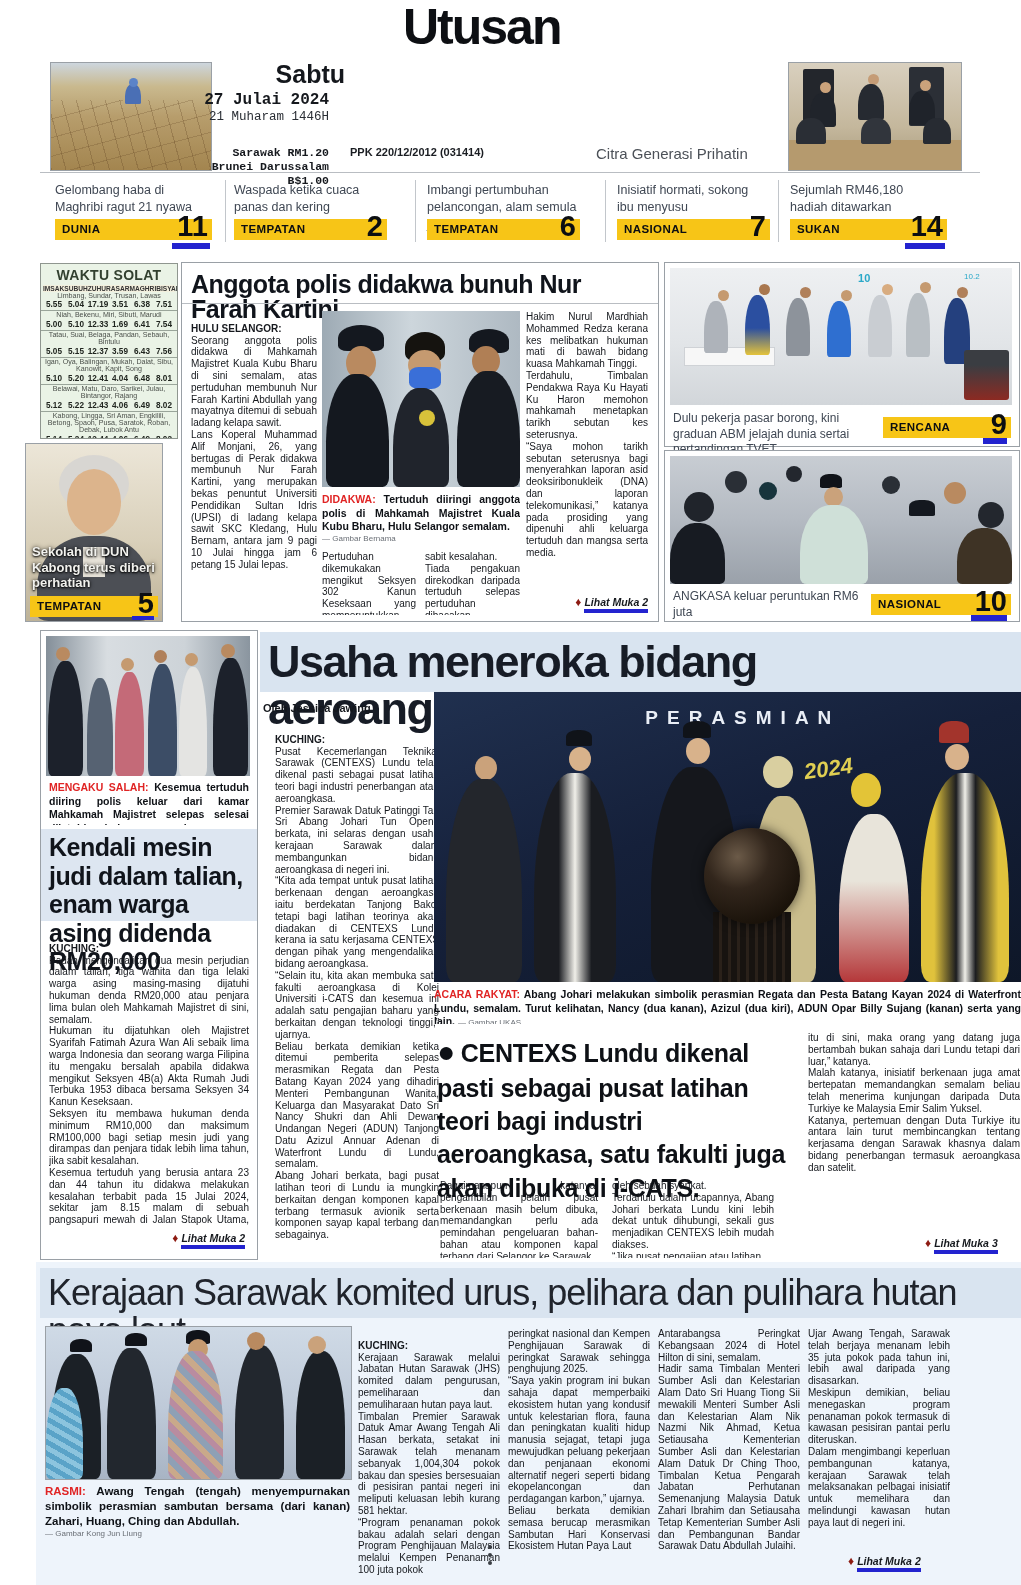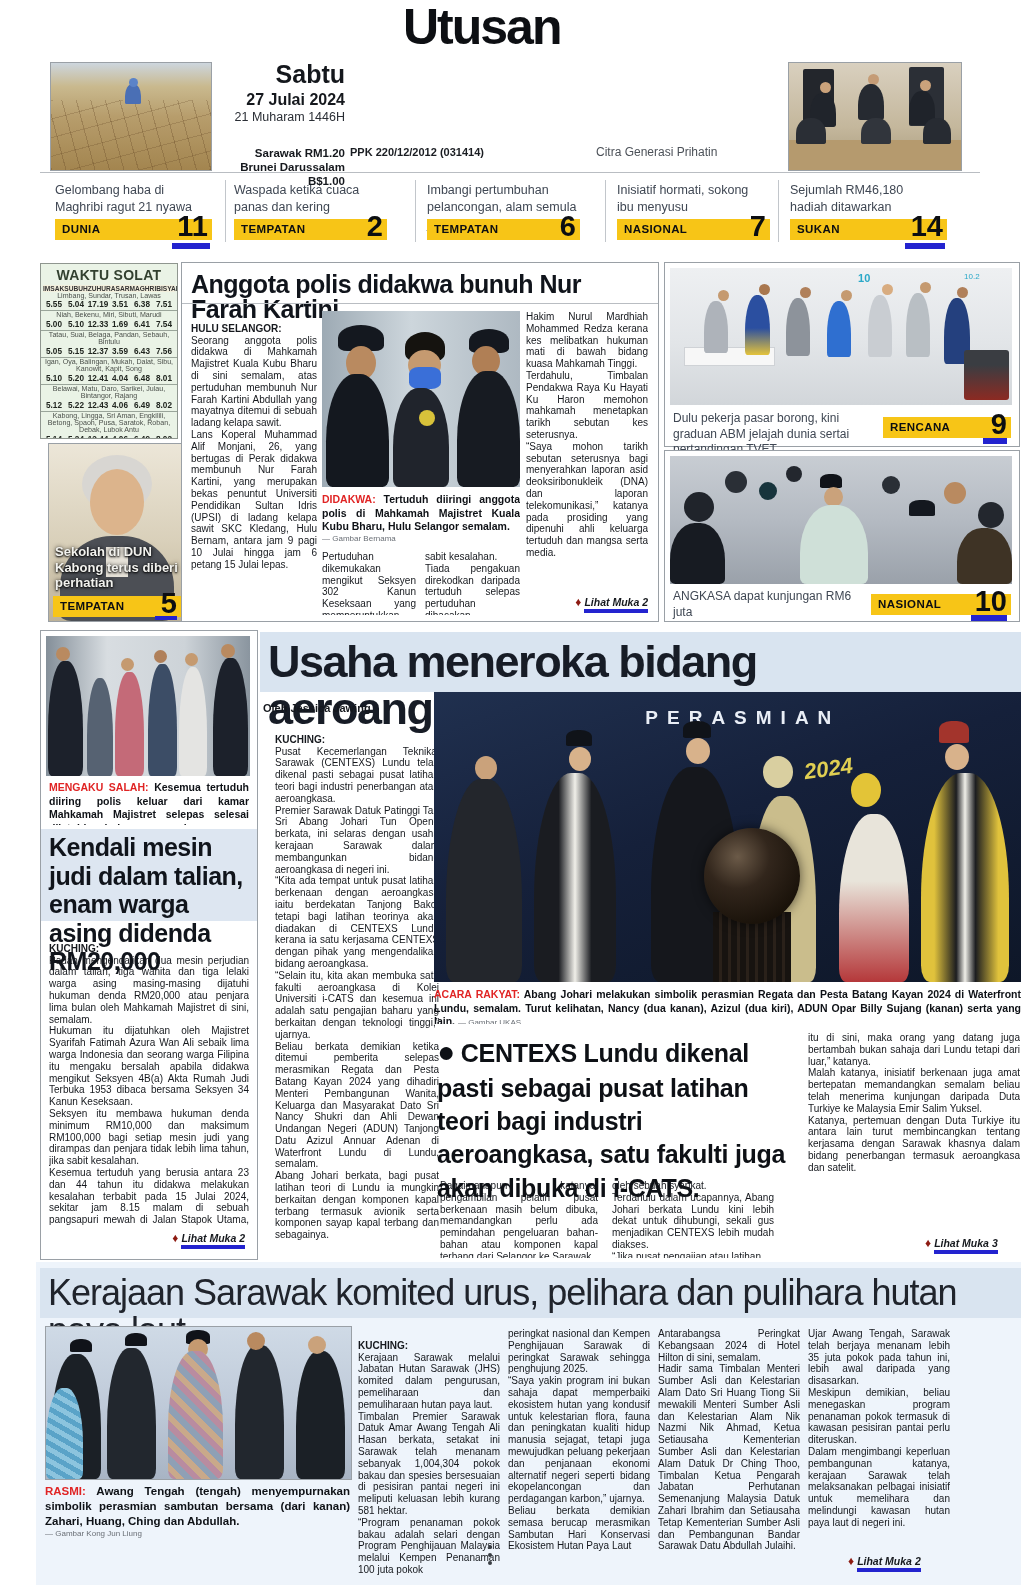--- a/index.html
+++ b/index.html
@@ -54,28 +54,28 @@
 
   <div class="photo" style="left:50px;top:62px;width:160px;height:107px;background:linear-gradient(180deg,#cdd6de 0%,#c9b98e 22%,#b79d6c 50%,#a3854f 100%);">
     <div class="abs" style="left:0;top:35%;width:100%;height:65%;background:repeating-linear-gradient(75deg,rgba(92,62,30,.28) 0 1px,transparent 1px 14px),repeating-linear-gradient(-15deg,rgba(92,62,30,.22) 0 1px,transparent 1px 18px);"></div>
     <div class="ph" style="left:46%;top:20%;width:16px;height:20px;background:#4a6fb5;"></div>
     <div class="hd" style="left:49%;top:14%;width:9px;height:9px;background:#5b83c8;"></div>
   </div>
 
   <div class="abs" style="left:250px;top:60px;width:95px;text-align:right;font-size:25px;font-weight:bold;color:#14171c;">Sabtu</div>
   <div class="abs" style="left:403px;top:2px;font-size:50px;font-weight:bold;letter-spacing:-2px;color:#0d0f13;line-height:1;">Utusan</div>
 
-  <div class="abs" style="left:200px;top:90px;width:145px;text-align:right;line-height:1.25;">
+  <div class="abs" style="left:184px;top:90px;width:145px;text-align:right;line-height:1.25;font-family:Liberation Mono, monospace;">
     <div style="font-size:16px;font-weight:bold;">27 Julai 2024</div>
     <div style="font-size:12.5px;color:#2a2e35;">21 Muharam 1446H</div>
     <div style="font-size:11.5px;font-weight:bold;margin-top:20px;">Sarawak RM1.20</div>
     <div style="font-size:11.5px;font-weight:bold;">Brunei Darussalam B$1.00</div>
   </div>
   <div class="abs" style="left:350px;top:146px;font-size:11px;font-weight:bold;color:#1a1d22;">PPK 220/12/2012 (031414)</div>
-  <div class="abs" style="left:596px;top:145px;font-size:12px;color:#4c5158;">Citra Generasi Prihatin</div>
+  <div class="abs" style="left:596px;top:145px;font-size:15px;color:#4c5158;">Citra Generasi Prihatin</div>
 
   <div class="photo" style="left:788px;top:62px;width:172px;height:107px;background:linear-gradient(180deg,#d9d0bf 0%,#c4b79c 60%,#a89a7c 100%);">
     <div class="bx" style="left:8%;top:6%;width:18%;height:50%;background:#23262c;border-radius:2px;"></div>
     <div class="bx" style="left:70%;top:4%;width:20%;height:55%;background:#2b2f36;border-radius:2px;"></div>
     <div class="hd" style="left:18%;top:18%;width:11px;height:11px;background:#caa27b;"></div>
     <div class="ph" style="left:12%;top:28%;width:26px;height:34px;background:#20242b;"></div>
     <div class="hd" style="left:46%;top:10%;width:11px;height:11px;background:#c59c76;"></div>
     <div class="ph" style="left:40%;top:20%;width:26px;height:36px;background:#262a31;"></div>
     <div class="hd" style="left:76%;top:16%;width:11px;height:11px;background:#caa27b;"></div>
     <div class="ph" style="left:70%;top:26%;width:26px;height:34px;background:#1f232a;"></div>
@@ -183,21 +183,21 @@
         <span>5.14</span>
         <span>5.24</span>
         <span>12.44</span>
         <span>4.06</span>
         <span>6.49</span>
         <span>8.02</span>
       </div>
 
   </div>
 
-  <div class="photo" style="left:48px;top:443px;width:136px;height:177px;background:linear-gradient(180deg,#ece6d8 0%,#d9d0ba 55%,#bdb298 100%);">
+  <div class="photo" style="left:25px;top:443px;width:136px;height:177px;background:linear-gradient(180deg,#ece6d8 0%,#d9d0ba 55%,#bdb298 100%);">
     <div class="hd" style="left:24%;top:6%;width:70px;height:58px;background:#d8d6d2;"></div>
     <div class="hd" style="left:30%;top:14%;width:54px;height:66px;background:#dcb48c;"></div>
     <div class="ph" style="left:8%;top:52%;width:84%;height:48%;background:#4c4f55;"></div>
     <div class="bx" style="left:42%;top:58%;width:22px;height:30px;background:#e8e4da;"></div>
     <div class="kcap" style="left:6px;bottom:30px;width:124px;">Sekolah di DUN Kabong terus diberi perhatian</div>
     <div class="ybar" style="left:4px;bottom:4px;width:128px;">
       <span class="sec">TEMPATAN</span>
       <span class="num">5</span>
     </div>
     <div class="blueul" style="right:8px;bottom:1px;width:22px;height:4px;"></div>
@@ -283,21 +283,21 @@
       <div class="hd" style="left:44%;top:14%;width:22px;height:14px;background:#101319;border-radius:40% 40% 10% 10%;"></div>
       <div class="hd" style="left:45%;top:24%;width:19px;height:20px;background:#caa27b;"></div>
       <div class="ph" style="left:38%;top:38%;width:20%;height:62%;background:#cfe0d8;"></div>
       <div class="hd" style="left:62%;top:16%;width:18px;height:18px;background:#2a2f36;"></div>
       <div class="hd" style="left:70%;top:34%;width:26px;height:16px;background:#14181f;border-radius:40% 40% 10% 10%;"></div>
       <div class="hd" style="left:80%;top:20%;width:22px;height:22px;background:#b98a60;"></div>
       <div class="hd" style="left:90%;top:36%;width:26px;height:26px;background:#23272e;"></div>
       <div class="ph" style="left:0;top:52%;width:16%;height:48%;background:#171b22;"></div>
       <div class="ph" style="left:84%;top:56%;width:16%;height:44%;background:#3e3325;"></div>
     </div>
-    <div class="abs" style="left:8px;top:138px;width:190px;font-size:12px;color:#3f4753;line-height:1.3;">ANGKASA dapat kunjungan RM6 juta</div>
+    <div class="abs" style="left:8px;top:138px;width:190px;font-size:12px;color:#3f4753;line-height:1.3;">ANGKASA keluar peruntukan RM6 juta</div>
     <div class="ybar" style="right:8px;bottom:6px;width:140px;">
       <span class="sec">NASIONAL</span>
       <span class="num">10</span>
     </div>
     <div class="blueul" style="right:12px;bottom:0;width:36px;"></div>
   </div>
 
   <div class="panel" style="left:40px;top:630px;width:216px;height:628px;">
     <div class="photo nb" style="left:5px;top:5px;width:204px;height:140px;background:linear-gradient(90deg,#848f99 0%,#d8dde1 30%,#cdd3d8 68%,#8a959f 100%);">
       <div class="ph" style="left:1%;top:18%;width:17%;height:82%;background:#1c212b;"></div>

